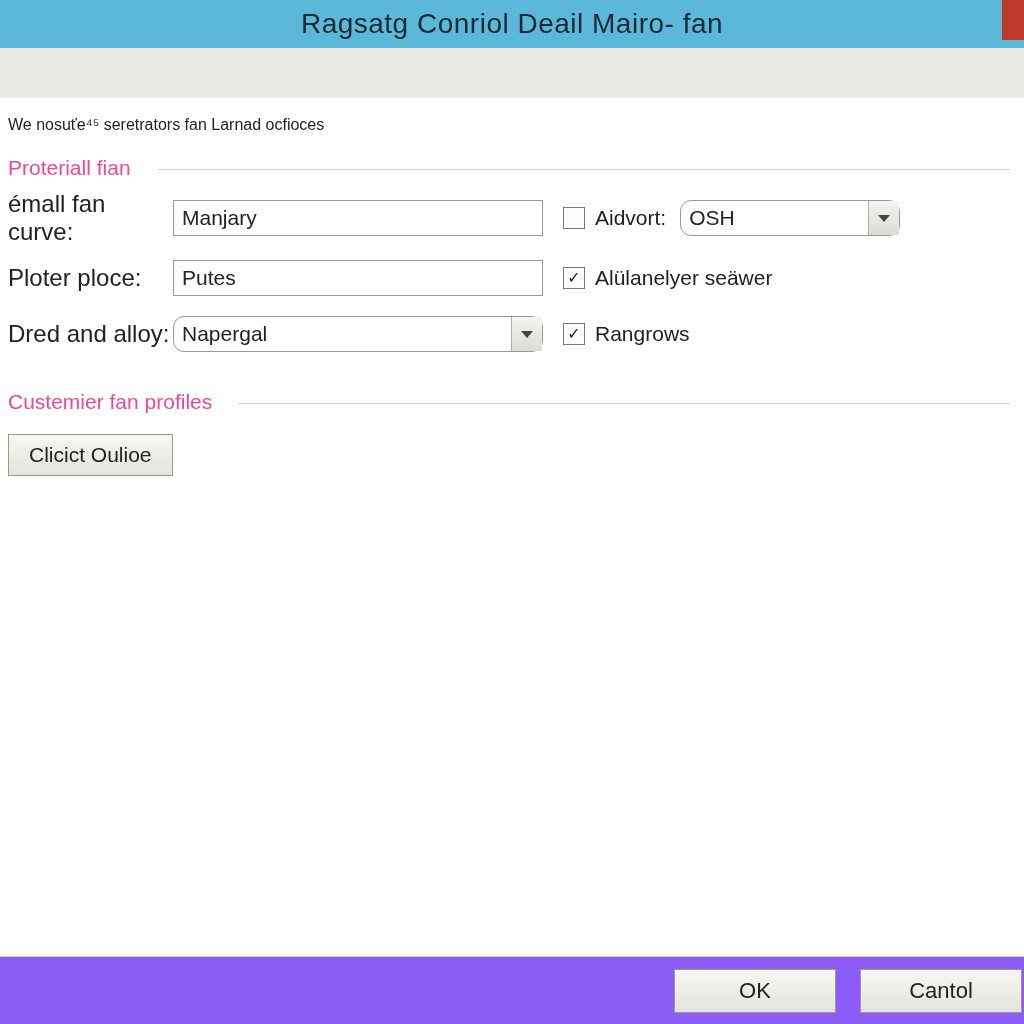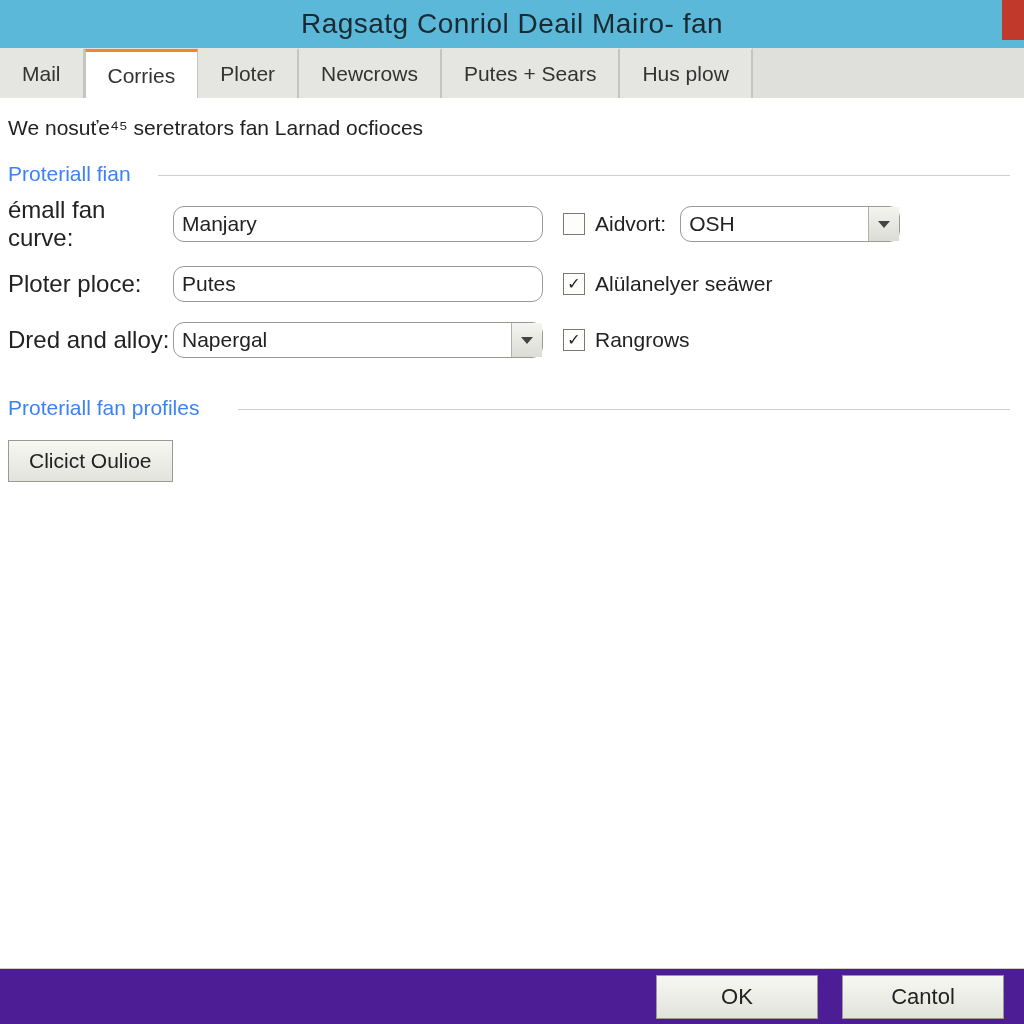--- a/index.html
+++ b/index.html
@@ -71,27 +71,27 @@
 
   .tab-content {
     background: #ffffff;
     position: absolute;
     top: 50px; left: 0; right: 0; bottom: 0;
     padding: 18px 8px 8px 8px;
     box-sizing: border-box;
   }
 
   .desc-line {
-    font-size: 21px;
+    font-size: 16px;
     margin: 0 0 22px 0;
   }
 
   .section-label {
     font-size: 21px;
-    color: #3b82f6;
+    color: #ec4899;
     margin-bottom: 10px;
     position: relative;
   }
   .section-label.with-line::after {
     content: "";
     position: absolute;
     top: 55%;
     height: 1px;
     background: #d0d0cc;
   }
@@ -111,21 +111,21 @@
   .text-input, .combo {
     height: 36px;
     border: 1px solid #9a9a94;
     background: #fff;
     font-size: 21px;
     padding: 0 8px;
     box-sizing: border-box;
     display: flex;
     align-items: center;
   }
-  .text-input { width: 370px; border-radius: 11px; }
+  .text-input { width: 370px; }
   .combo {
     width: 370px;
     position: relative;
     border-radius: 11px;
   }
   .combo .combo-btn {
     position: absolute;
     right: 0; top: 0; bottom: 0;
     width: 30px;
     border-left: 1px solid #b0b0aa;
@@ -164,67 +164,47 @@
     background: linear-gradient(#f7f7f3,#e3e3dd);
     font-size: 21px;
     display: inline-flex;
     align-items: center;
     cursor: pointer;
   }
 
   .footer-bar {
     position: absolute;
     left: 0; right: 0; bottom: 0;
-    height: 56px;
-    background: #4c1d95;
+    height: 68px;
+    background: #8b5cf6;
     border-top: 1px solid #cfcfca;
     display: flex;
     justify-content: flex-end;
     align-items: center;
-    padding-right: 20px;
+    padding-right: 2px;
     gap: 24px;
     box-sizing: border-box;
   }
   .footer-bar .push-button {
     min-width: 120px;
     justify-content: center;
     height: 42px;
     font-size: 22px;
   }
 </style>
 </head>
 <body>
 
 <div class="titlebar">
   <span class="title">Ragsatg Conriol Deail Mairo- fan</span>
   <div class="close-btn"></div>
 </div>
 
 <div class="window-body">
 
-  <div class="tab-strip">
-    <div class="tab first">
-        <span>Mail</span>
-      </div>
-    <div class="tab active">
-        <span>Corries</span>
-      </div>
-    <div class="tab">
-        <span>Ploter</span>
-      </div>
-    <div class="tab">
-        <span>Newcrows</span>
-      </div>
-    <div class="tab">
-        <span>Putes + Sears</span>
-      </div>
-    <div class="tab">
-        <span>Hus plow</span>
-      </div>
-  </div>
 
   <div class="tab-content">
 
     <div class="desc-line">We nosuťe⁴⁵ seretrators fan Larnad ocfioces</div>
 
     
     <div class="section-label with-line sec1">Proteriall fian</div>
 
     <div class="row">
       <div class="field-label">émall fan curve:</div>
@@ -271,21 +251,21 @@
       <div class="check-wrap">
         <div class="checkbox checked">
             <span class="tick">✓</span>
           </div>
         <span>Rangrows</span>
       </div>
     </div>
 
     
     <div style="height:24px"></div>
-    <div class="section-label with-line sec3">Proteriall fan profiles</div>
+    <div class="section-label with-line sec3">Custemier fan profiles</div>
     <div style="height:10px"></div>
     <div class="push-button">
       <span>Clicict Oulioe</span>
     </div>
 
     
     <div class="footer-bar">
       <div class="push-button">
           <span>OK</span>
         </div>

